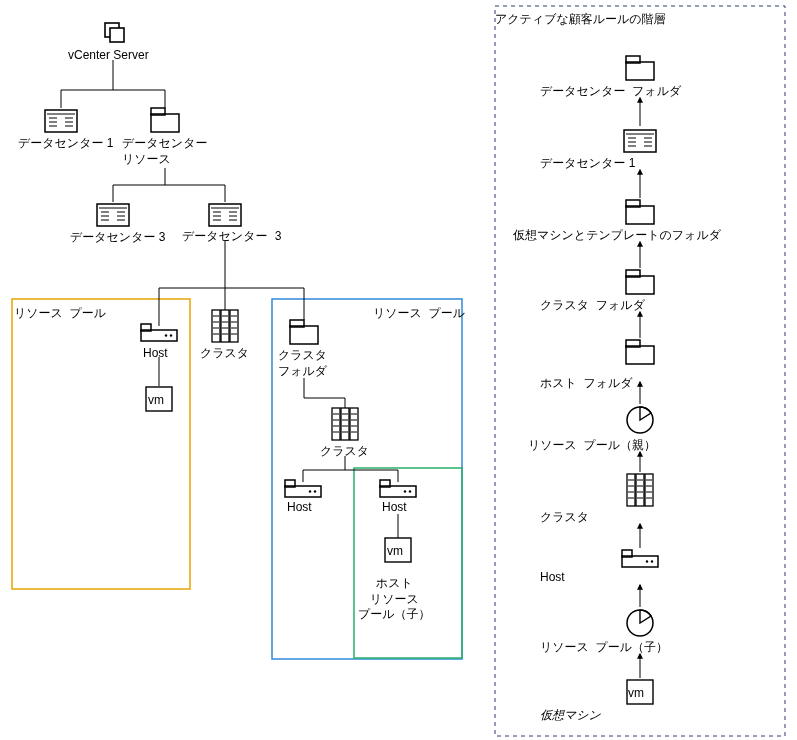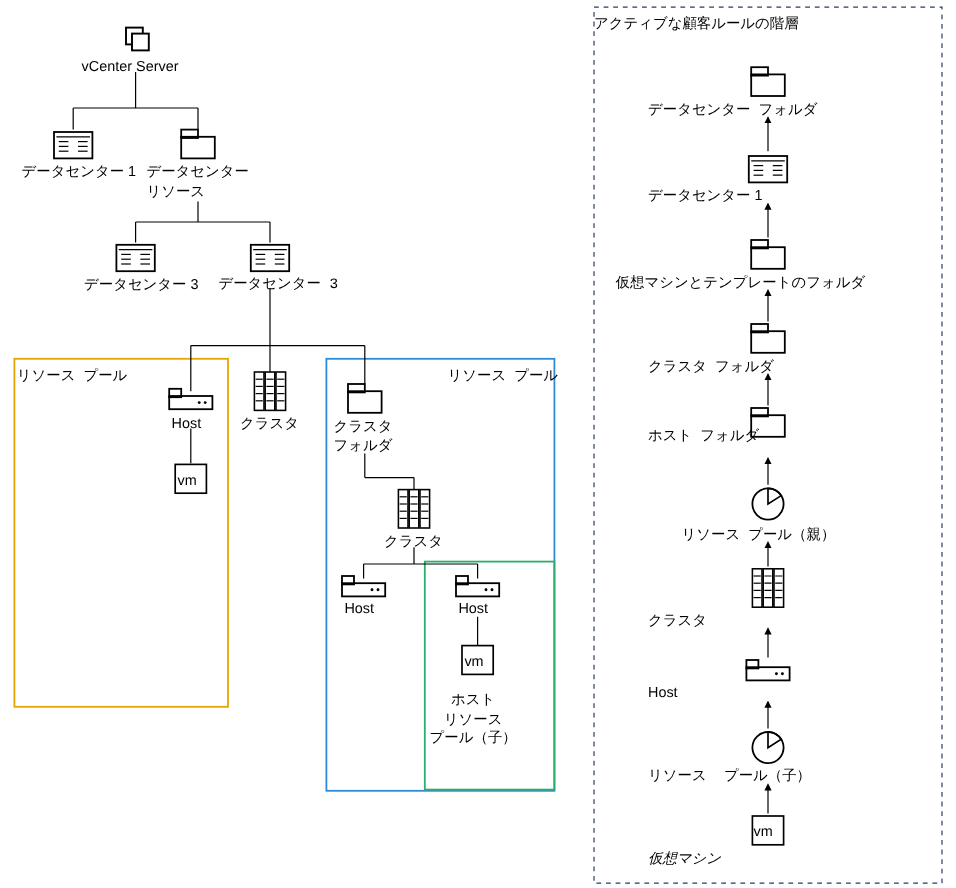--- a/index.html
+++ b/index.html
@@ -179,19 +179,19 @@
 <div class="label" style="left:387px; top:544px; width:22px;">vm</div>
 <div class="label" style="left:358px; top:576px; text-align:center;">ホスト
 リソース
 プール（子）</div>
 
 <div class="label" style="left:495px; top:12px; width:290px;">アクティブな顧客ルールの階層</div>
 <div class="label" style="left:540px; top:84px; width:200px;">データセンター  フォルダ</div>
 <div class="label" style="left:540px; top:156px; width:200px;">データセンター 1</div>
 <div class="label" style="left:513px; top:228px; width:244px;">仮想マシンとテンプレートのフォルダ</div>
 <div class="label" style="left:540px; top:298px; width:200px;">クラスタ  フォルダ</div>
-<div class="label" style="left:540px; top:356px; width:200px;">ホスト  フォルダ</div>
-<div class="label" style="left:568px; top:438px; width:200px;">リソース  プール（親）</div>
+<div class="label" style="left:540px; top:376px; width:200px;">ホスト  フォルダ</div>
+<div class="label" style="left:528px; top:438px; width:200px;">リソース  プール（親）</div>
 <div class="label" style="left:540px; top:510px; width:200px;">クラスタ</div>
 <div class="label" style="left:540px; top:570px; width:200px;">Host</div>
-<div class="label" style="left:540px; top:640px; width:200px;font-family:Liberation Mono, monospace;">リソース  プール（子）</div>
+<div class="label" style="left:540px; top:640px; width:200px;">リソース  プール（子）</div>
 <div class="label" style="left:628px; top:686px; width:24px;">vm</div>
 <div class="label" style="left:540px; top:708px; width:200px;font-style:italic;">仮想マシン</div>
 
 </body></html>

